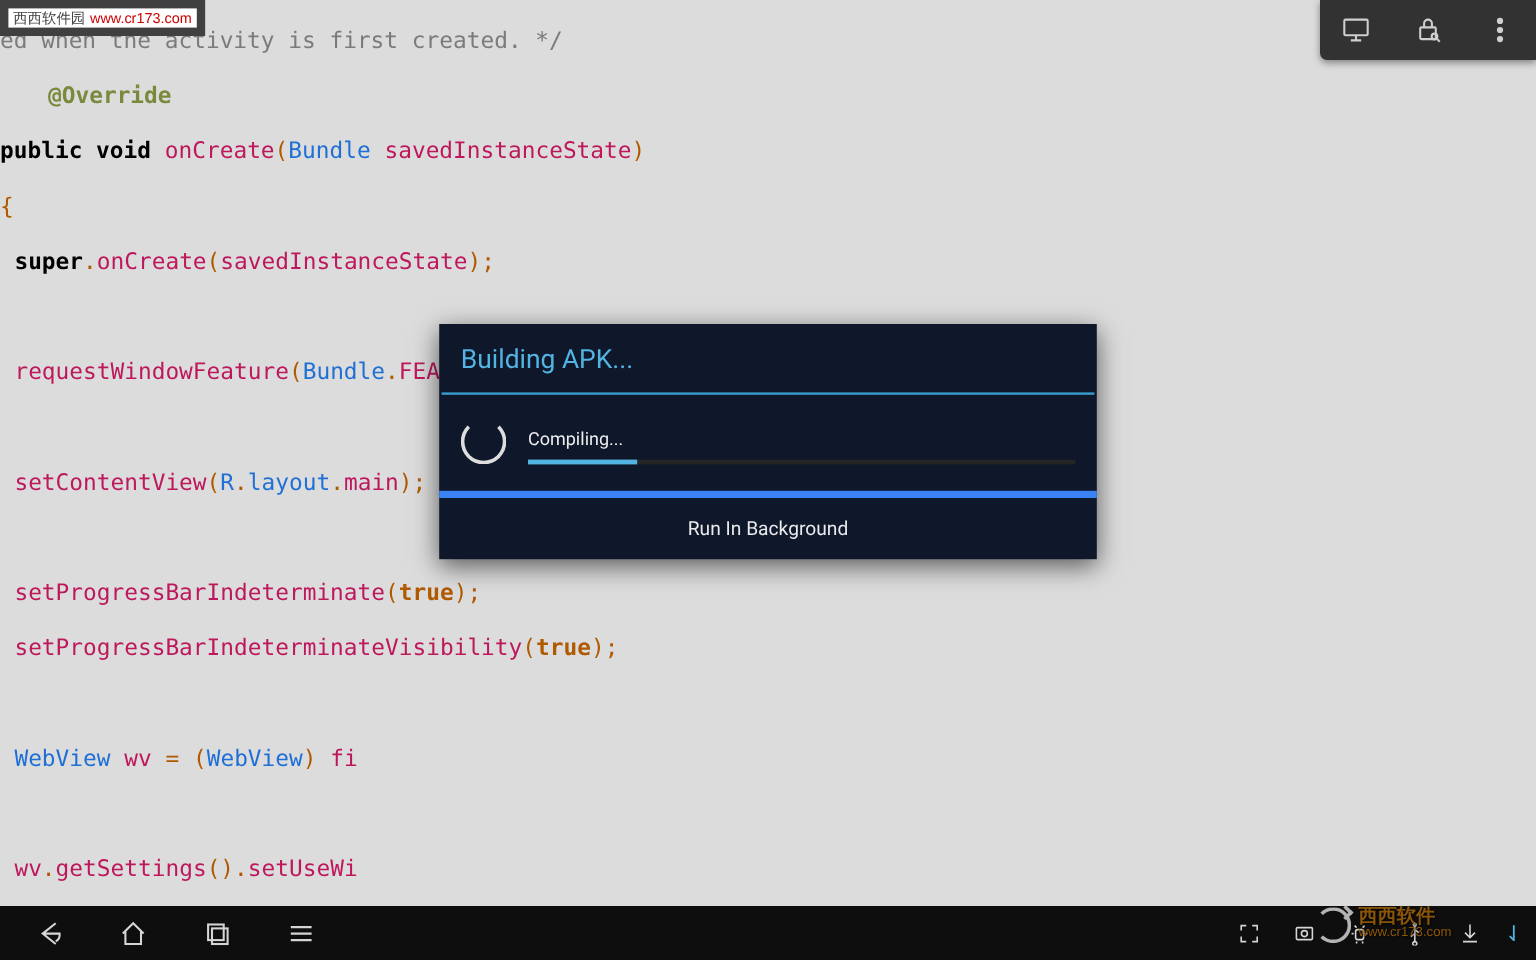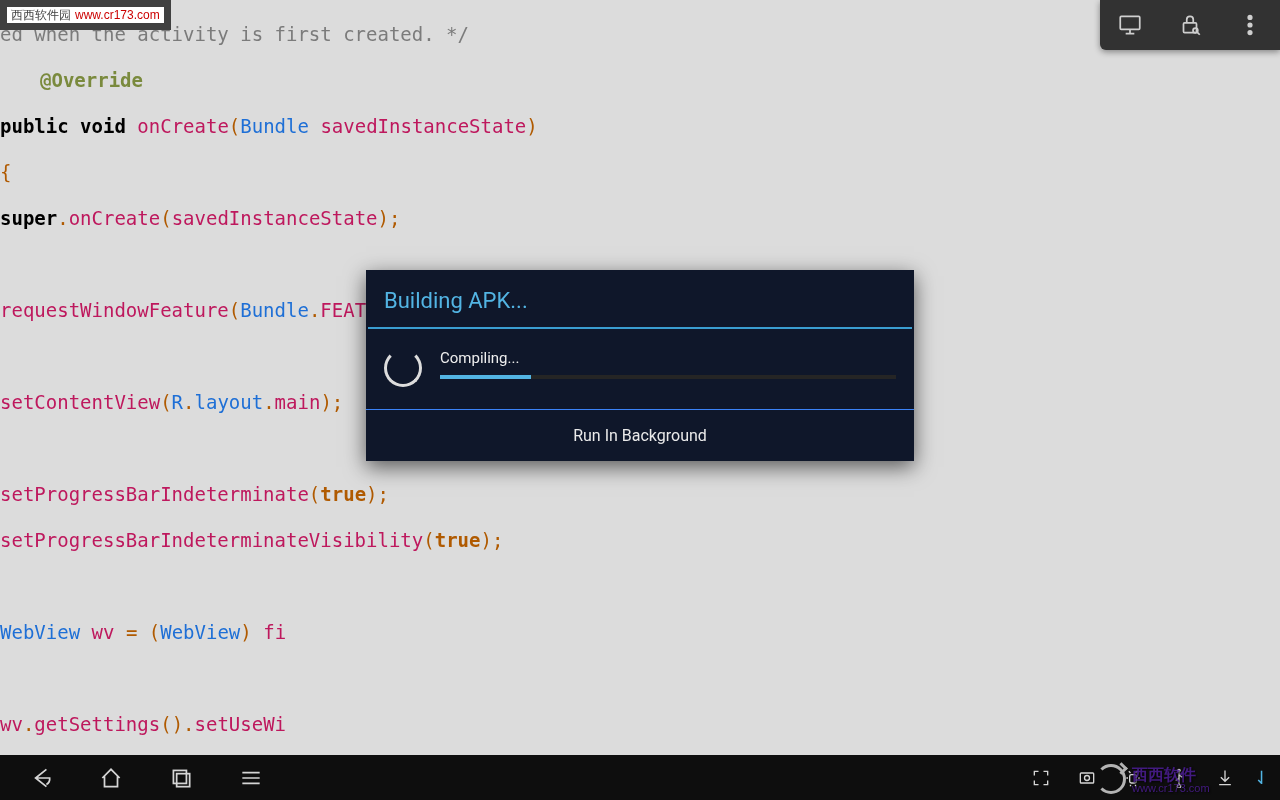--- a/index.html
+++ b/index.html
@@ -11,21 +11,21 @@
     left: 0; top: 0; right: 0; bottom: 45px;
     background: #dcdcdc;
     padding: 0 0 0 0;
     font-size: 19px;
     line-height: 23px;
     white-space: pre;
     overflow: hidden;
   }
   .code-area .line { display: block; padding-left: 0; }
   .ind1 { padding-left: 44px; }
-  .ind2 { padding-left: 88px; }
+  .ind2 { padding-left: 88px; margin-left: 12px; }
 
   .c-kw   { color: #000000; font-weight: bold; }
   .c-type { color: #1e6fd6; }
   .c-ann  { color: #7a8a3d; font-weight: bold; padding-left: 40px; }
   .c-punct{ color: #b05a00; }
   .c-op   { color: #b05a00; }
   .c-bool { color: #b05a00; font-weight: bold; }
   .c-id   { color: #be185d; }
   .c-cmt  { color: #7b7b7b; }
 
@@ -59,38 +59,38 @@
   }
   .modal .title {
     padding: 18px 18px 14px 18px;
     font-size: 22px;
     color: #52b4e3;
   }
   .modal .title-rule {
     height: 2px; background: #3a9dd0; margin: 0 2px;
   }
   .modal .body {
-    display: flex; align-items: flex-start;
+    display: flex; align-items: flex-end;
     padding: 20px 18px 22px 18px;
     gap: 18px;
   }
   .spinner {
     width: 38px; height: 38px;
     border: 3px solid #ddd;
     border-top-color: transparent;
     border-radius: 50%;
     animation: spin 1.1s linear infinite;
   }
   @keyframes spin { to { transform: rotate(360deg); } }
   .prog-wrap { flex: 1; }
   .prog-label { font-size: 15px; color: #eee; margin-bottom: 8px; }
   .prog-bar { height: 4px; background: #252525; width: 100%; position: relative; }
   .prog-bar .fill { height: 100%; background: #52b4e3; width: 20%; }
   .modal .footer {
-    border-top: 1px solid #3b82f6;
+    border-top: 6px solid #3b82f6;
     padding: 16px 0;
     text-align: center;
     font-size: 16px;
     color: #eaeaea;
   }
 
   
   .navbar {
     position: absolute;
     left: 0; right: 0; bottom: 0;
@@ -117,22 +117,22 @@
     position: absolute; top: 0; left: 0;
     background: #fff; border: 7px solid #404040;
     font: 12px/14px sans-serif; color: #c00;
     padding: 1px 4px;
     white-space: nowrap;
   }
   .wm-tl span:first-child{ color:#444; margin-right:4px;}
   .wm-br {
     position: absolute; right: 4px; bottom: 6px;
     width: 180px; height: 38px;
-    display: flex; align-items: flex-end;
-    font: bold 20px/1 sans-serif; color: #4c1d95;
+    display: flex; align-items: flex-start;
+    font: bold 20px/1 sans-serif; color: #a16207;
     text-shadow: 1px 1px 2px #000;
     pointer-events: none;
     opacity: 0.85;
   }
   .wm-br .g {
     width: 30px;height:30px;border:3px solid #d0d0d0;border-radius:50%;
     border-left-color:transparent;margin-right:6px;position:relative;
   }
   .wm-br .g::after{content:"";position:absolute;right:-3px;top:-3px;width:6px;height:6px;border-right:3px solid #d0d0d0;border-top:3px solid #d0d0d0;transform:rotate(45deg);}
 </style>

